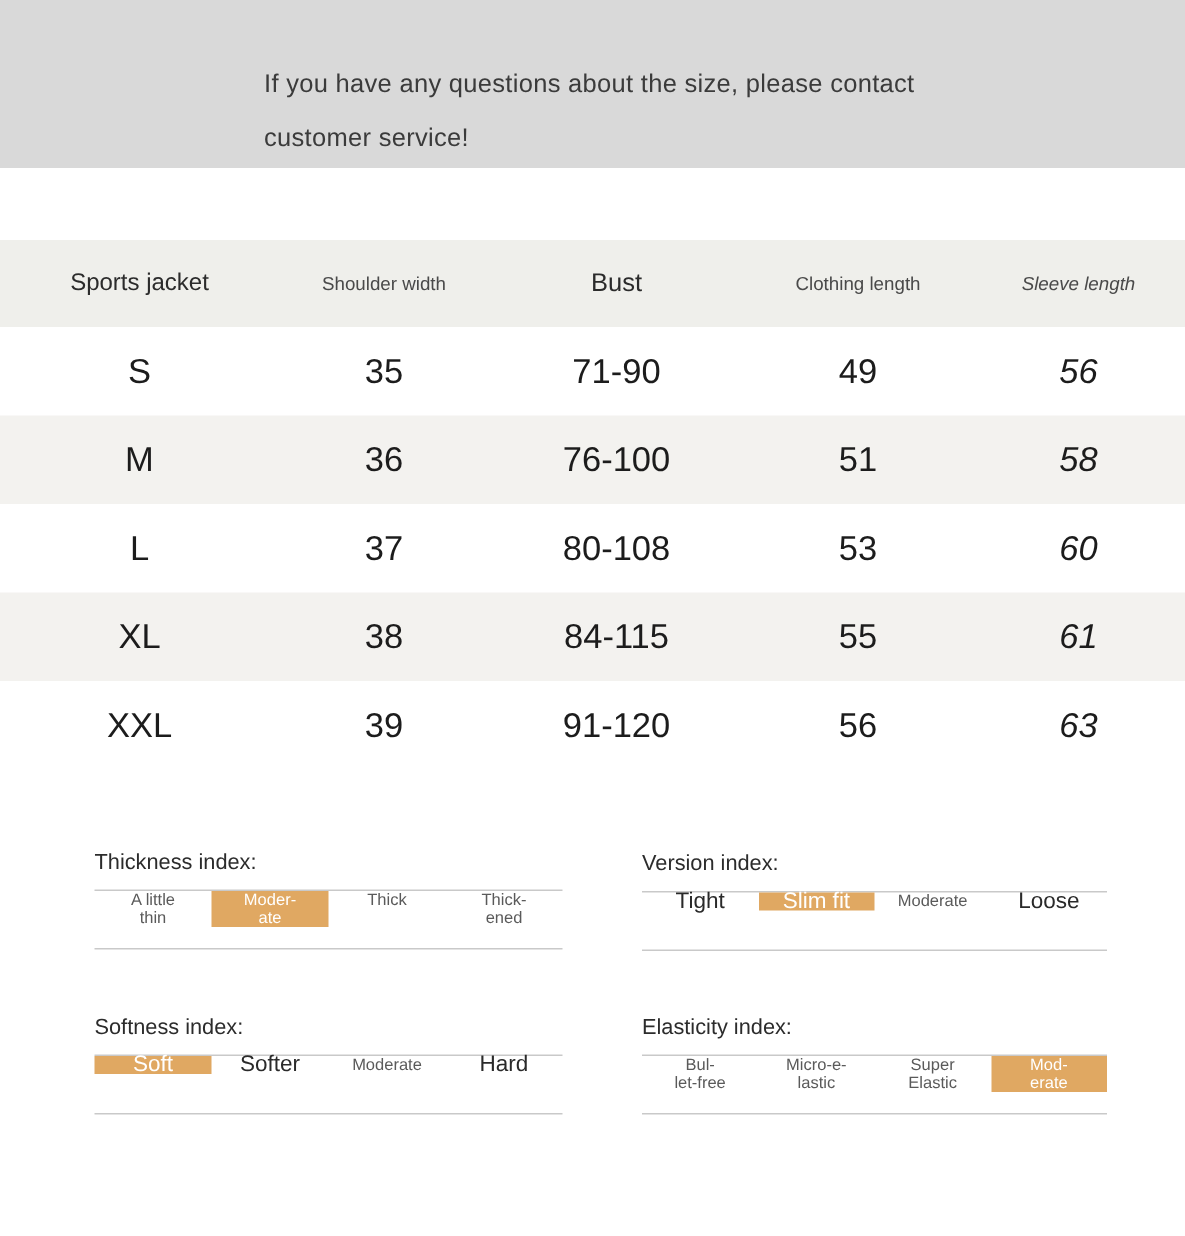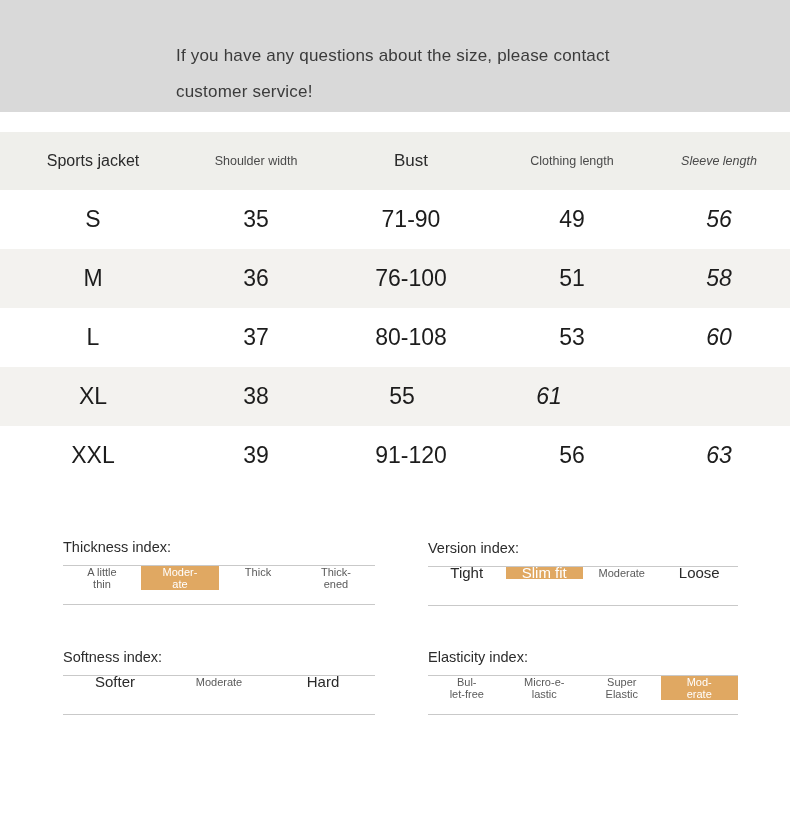--- a/index.html
+++ b/index.html
@@ -30,21 +30,21 @@
     width: 440px;
     font-size: 17px;
     line-height: 36px;
     color: #3b3b3b;
     letter-spacing: 0.2px;
   }
 
   
   .table {
     width: 790px;
-    margin-top: 20px;
+    margin-top: 48px;
   }
   .row {
     display: flex;
     align-items: center;
     width: 790px;
     box-sizing: border-box;
   }
   .row.head {
     height: 58px;
     background: #efefeb;
@@ -162,20 +162,21 @@
     <div class="cell c0">L</div>
     <div class="cell c1">37</div>
     <div class="cell c2">80-108</div>
     <div class="cell c3">53</div>
     <div class="cell c4">60</div>
   </div>
 
   <div class="row body alt">
     <div class="cell c0">XL</div>
     <div class="cell c1">38</div>
+    <div class="cell c2">84-115</div>
     <div class="cell c3">55</div>
     <div class="cell c4">61</div>
   </div>
 
   <div class="row body">
     <div class="cell c0">XXL</div>
     <div class="cell c1">39</div>
     <div class="cell c2">91-120</div>
     <div class="cell c3">56</div>
     <div class="cell c4">63</div>
@@ -201,20 +202,21 @@
       <div class="seg big">Tight</div>
       <div class="seg active big">Slim fit</div>
       <div class="seg">Moderate</div>
       <div class="seg big">Loose</div>
     </div>
   </div>
 
   <div class="idx-block" style="left:63px; top:120px; width:312px;">
     <div class="idx-title">Softness index:</div>
     <div class="scale">
+      <div class="seg active big">Soft</div>
       <div class="seg big">Softer</div>
       <div class="seg">Moderate</div>
       <div class="seg big">Hard</div>
     </div>
   </div>
 
   <div class="idx-block" style="left:428px; top:120px; width:310px;">
     <div class="idx-title">Elasticity index:</div>
     <div class="scale">
       <div class="seg">Bul-<br>let-free</div>

